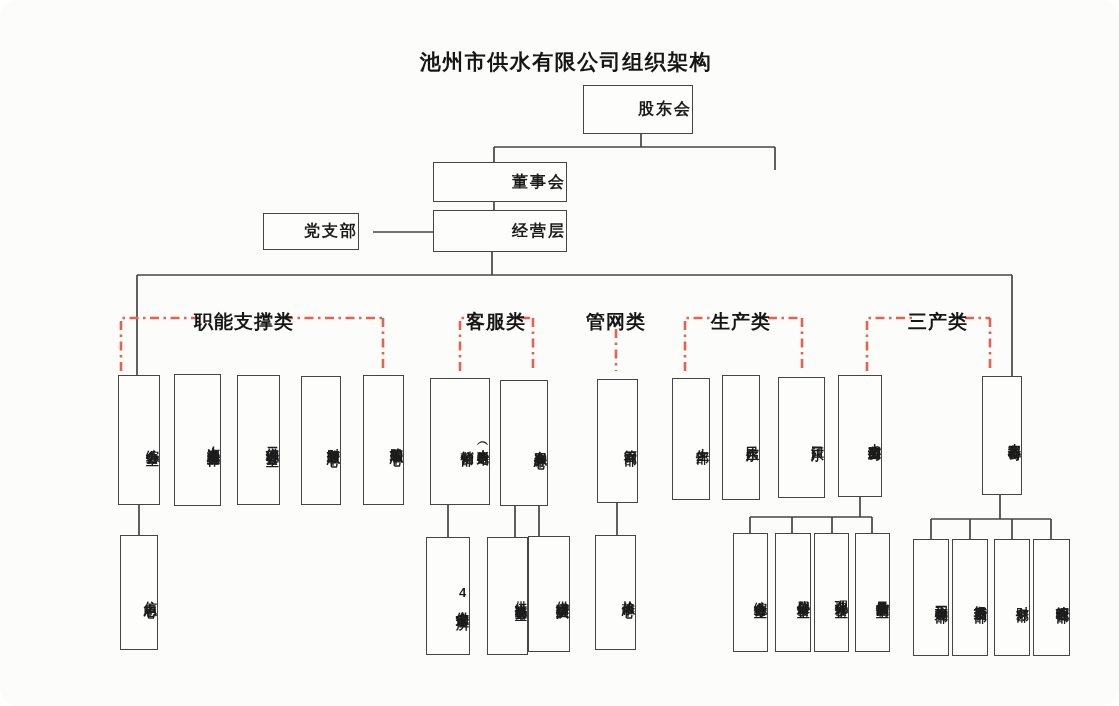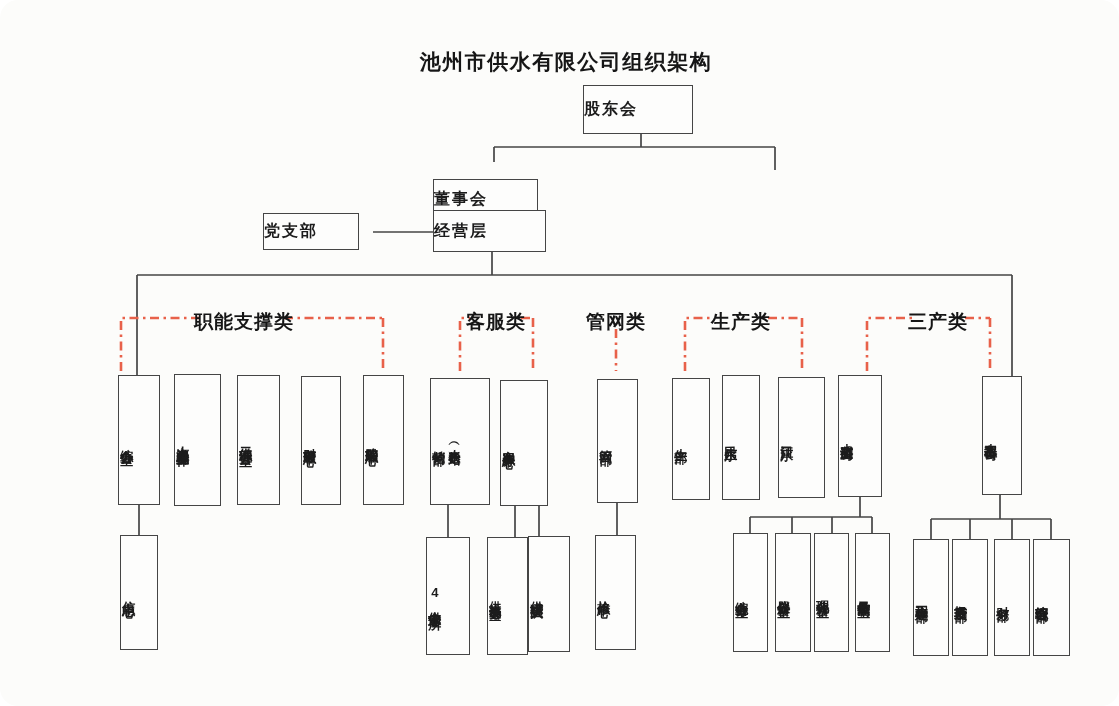--- a/index.html
+++ b/index.html
@@ -3,21 +3,21 @@
 <meta charset="utf-8">
 <style>
   html,body{margin:0;padding:0;background:#ffffff;}
   body{width:1119px;height:706px;position:relative;overflow:hidden;
        font-family:"Liberation Sans", sans-serif;color:#1c1c1c;}
   .stage{position:absolute;left:0;top:0;width:1119px;height:706px;background:#fcfcfa;border-radius:18px;}
   .wires{position:absolute;left:0;top:0;}
   .title{position:absolute;left:566px;top:48px;transform:translateX(-50%);
          font-size:21px;font-weight:700;letter-spacing:1.5px;white-space:nowrap;color:#161616;}
   .node{position:absolute;box-sizing:border-box;border:1.7px solid #454545;background:#fdfdfc;
-        display:flex;align-items:center;justify-content:flex-start;font-weight:700;color:#1c1c1c;}
+        display:flex;align-items:center;justify-content:flex-end;font-weight:700;color:#1c1c1c;}
   .node.h{font-size:16px;letter-spacing:2px;white-space:nowrap;}
   .vt{writing-mode:vertical-rl;text-orientation:upright;font-size:13px;line-height:1.1;
       letter-spacing:1px;font-weight:700;white-space:nowrap;}
   .vt.mixed{text-orientation:mixed;}
   .node.dual{gap:2px;}
   .cat{position:absolute;transform:translateX(-50%);font-size:19px;font-weight:700;
        letter-spacing:1px;white-space:nowrap;color:#161616;top:309px;}
 </style>
 </head>
 <body>
@@ -36,27 +36,27 @@
              M616 329 V371
              M685 371 V318 H714 M768 318 H802 M802 318 V371
              M867 371 V318 H912 M965 318 H990 M990 318 V371"></path>
   </svg>
 
   <div class="title">池州市供水有限公司组织架构</div>
 
   <div class="node h" style="left:583px;top:85px;width:110px;height:49px">
     <span>股东会</span>
   </div>
-  <div class="node h" style="left:433px;top:179px;width:105px;height:40px">
+  <div class="node h" style="left:433px;top:162px;width:134px;height:40px">
     <span>董事会</span>
   </div>
   <div class="node h" style="left:263px;top:213px;width:96px;height:37px">
     <span>党支部</span>
   </div>
-  <div class="node h" style="left:433px;top:210px;width:113px;height:42px">
+  <div class="node h" style="left:433px;top:210px;width:134px;height:42px">
     <span>经营层</span>
   </div>
 
   <div class="cat" style="left:244px">职能支撑类</div>
   <div class="cat" style="left:496px">客服类</div>
   <div class="cat" style="left:616px">管网类</div>
   <div class="cat" style="left:741px">生产类</div>
   <div class="cat" style="left:938px">三产类</div>
 
   <div class="node" style="left:118px;top:375px;width:42px;height:130px">

